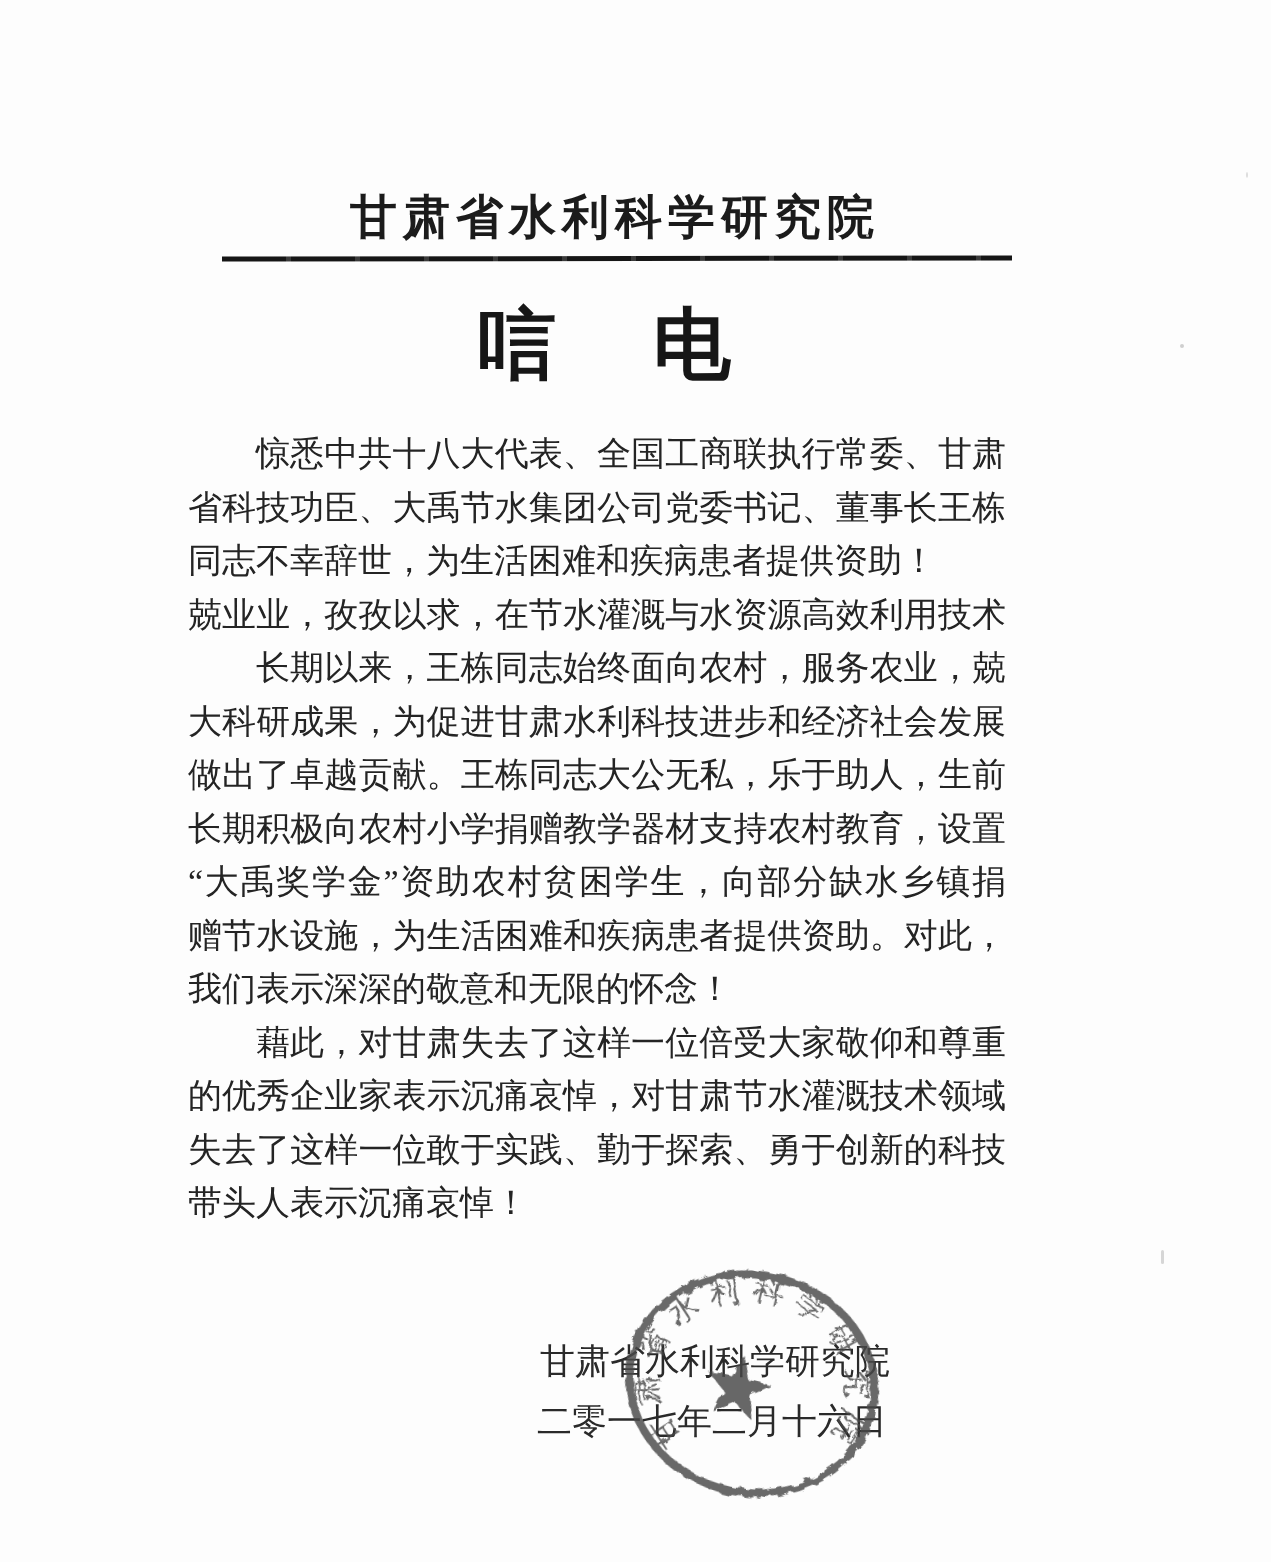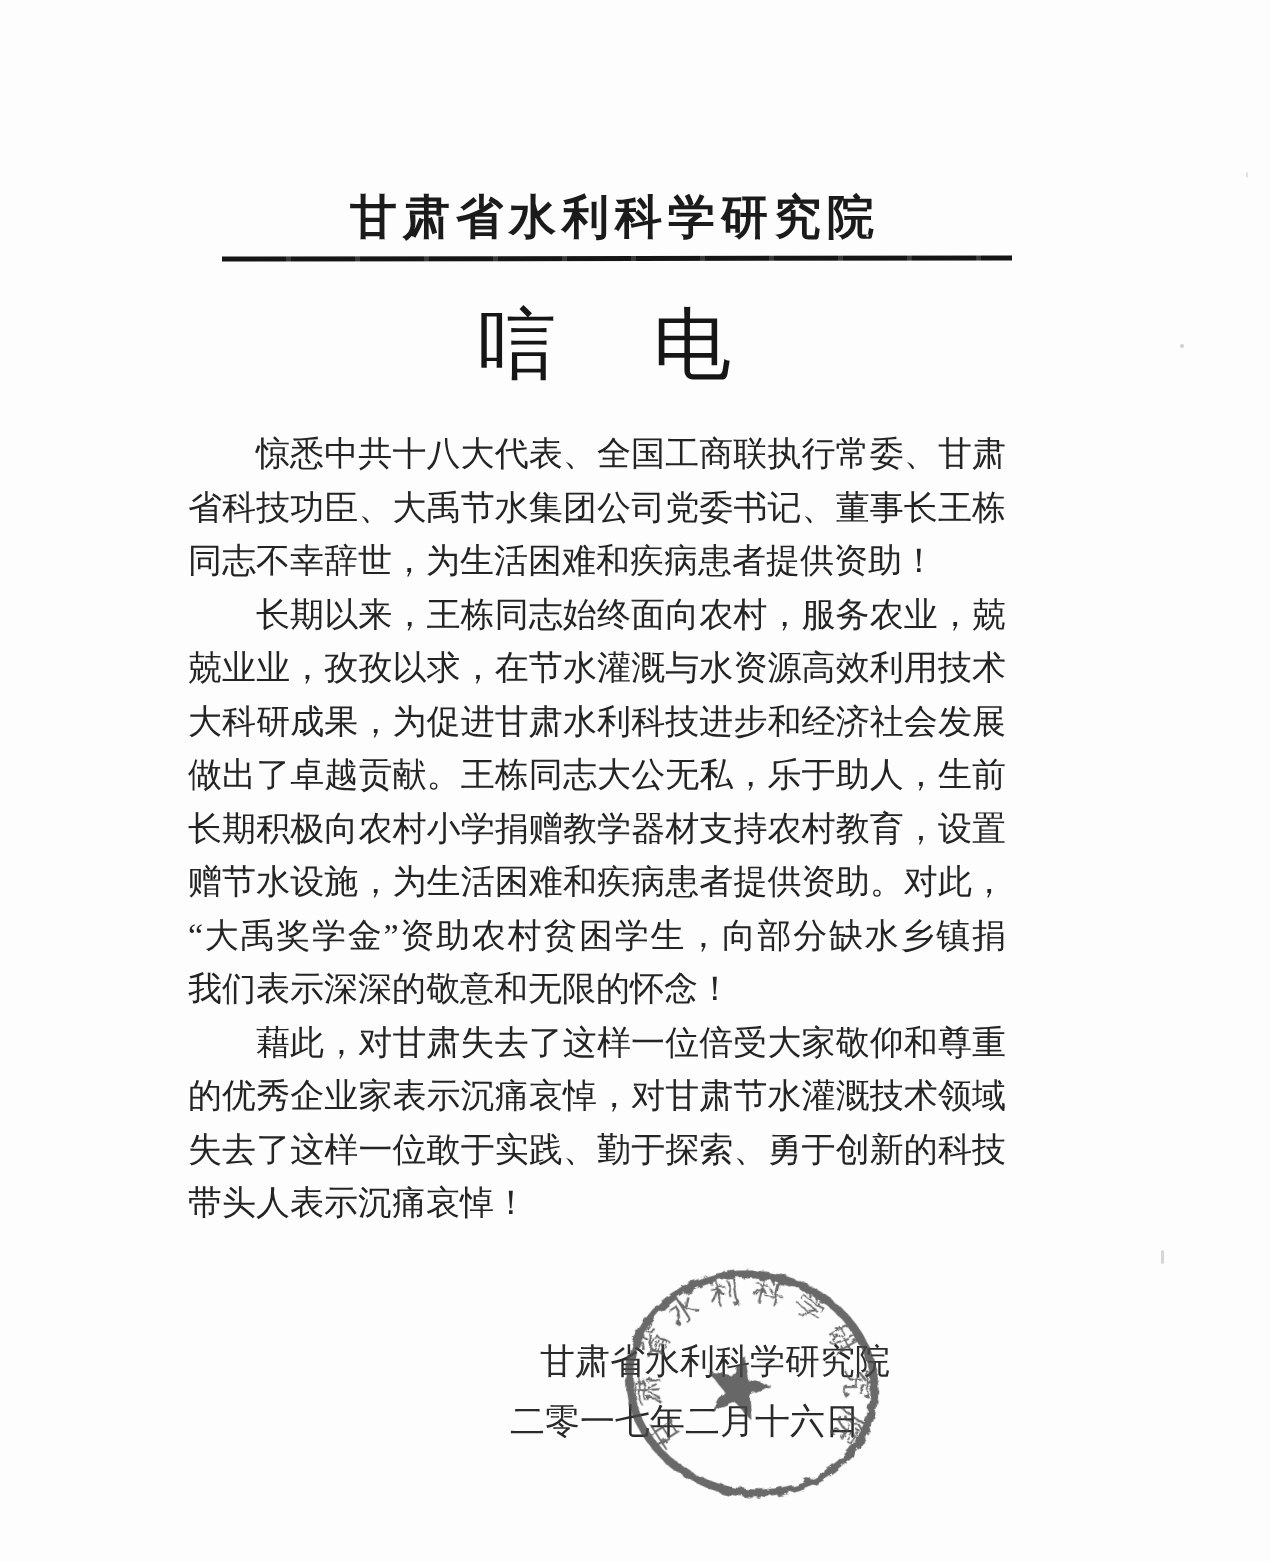--- a/index.html
+++ b/index.html
@@ -18,42 +18,42 @@
     font-size:47px;font-weight:bold;letter-spacing:6px;
     color:#1b1b1b;white-space:nowrap;
   }
   .header-divider{
     position:absolute;left:222px;top:256px;width:790px;height:5px;
     background-image:repeating-linear-gradient(90deg,#161616 0px,#161616 64px,#3a3a3a 64px,#3a3a3a 69px);
     transform:rotate(-0.08deg);
   }
   .doc-title{
     position:absolute;left:478px;top:293px;
-    font-size:78px;font-weight:normal;letter-spacing:97px;
+    font-size:78px;font-weight:bold;letter-spacing:97px;
     color:#161616;white-space:nowrap;
   }
   .body-text{
     position:absolute;left:188px;top:427px;width:818px;
     font-size:34px;line-height:53.5px;color:#242424;
   }
   .line{
     white-space:nowrap;
     text-align:justify;
     text-align-last:justify;
     overflow:visible;
   }
   .line.first{text-indent:68px;}
   .line.last{text-align-last:left;}
 
   .signature-org{
     position:absolute;left:540px;top:1338px;
     font-size:35px;color:#2a2a2a;white-space:nowrap;letter-spacing:0px;
   }
   .signature-date{
-    position:absolute;left:510px;top:1398px;
+    position:absolute;left:537px;top:1398px;
     font-size:35px;color:#2a2a2a;white-space:nowrap;
   }
 
   .seal{
     position:absolute;left:621px;top:1268px;width:262px;height:242px;
     transform:rotate(12deg);
     opacity:0.82;
   }
 
   .speck{position:absolute;border-radius:50%;}
@@ -73,27 +73,27 @@
 
   <div class="doc-title sans">唁电</div>
 
   <div class="body-text serif">
     <div class="para">
       <div class="line first">惊悉中共十八大代表、全国工商联执行常委、甘肃</div>
       <div class="line">省科技功臣、大禹节水集团公司党委书记、董事长王栋</div>
       <div class="line last">同志不幸辞世，为生活困难和疾病患者提供资助！</div>
     </div>
     <div class="para">
+      <div class="line">兢业业，孜孜以求，在节水灌溉与水资源高效利用技术</div>
       <div class="line first">长期以来，王栋同志始终面向农村，服务农业，兢</div>
-      <div class="line">兢业业，孜孜以求，在节水灌溉与水资源高效利用技术</div>
       <div class="line">大科研成果，为促进甘肃水利科技进步和经济社会发展</div>
       <div class="line">做出了卓越贡献。王栋同志大公无私，乐于助人，生前</div>
       <div class="line">长期积极向农村小学捐赠教学器材支持农村教育，设置</div>
+      <div class="line">“大禹奖学金”资助农村贫困学生，向部分缺水乡镇捐</div>
       <div class="line">赠节水设施，为生活困难和疾病患者提供资助。对此，</div>
-      <div class="line">“大禹奖学金”资助农村贫困学生，向部分缺水乡镇捐</div>
       <div class="line last">我们表示深深的敬意和无限的怀念！</div>
     </div>
     <div class="para">
       <div class="line first">藉此，对甘肃失去了这样一位倍受大家敬仰和尊重</div>
       <div class="line">的优秀企业家表示沉痛哀悼，对甘肃节水灌溉技术领域</div>
       <div class="line">失去了这样一位敢于实践、勤于探索、勇于创新的科技</div>
       <div class="line last">带头人表示沉痛哀悼！</div>
     </div>
   </div>
 

